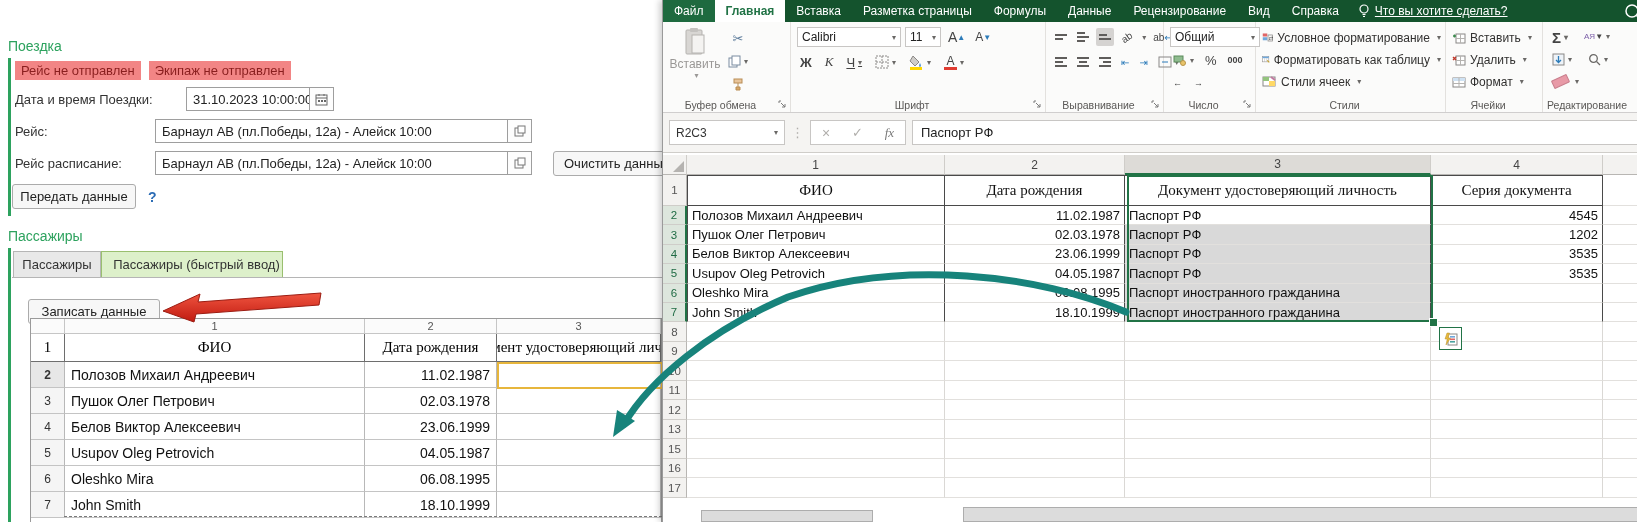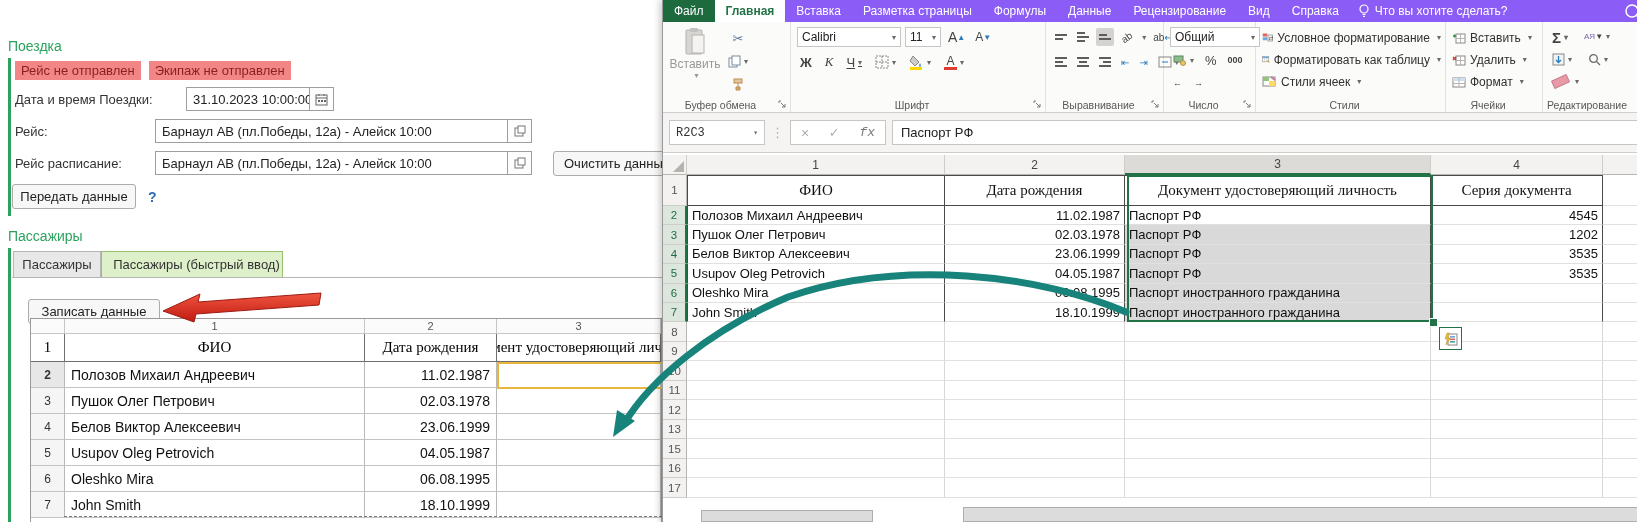--- a/index.html
+++ b/index.html
@@ -41,26 +41,26 @@
   .tc{display:flex;align-items:center;border-right:1px solid #b8b8b8;border-bottom:1px solid #c4c4c4;
       box-sizing:border-box;font-size:14px;color:#111;overflow:hidden;white-space:nowrap;}
   .tnum{background:#f5f5f5;justify-content:center;font-size:12px;color:#333;}
   .tnum.sel{background:#e7e7e7;font-weight:bold;}
   .tname{padding-left:6px;}
   .tdob{justify-content:flex-end;padding-right:6px;}
 
   
   .xlwin{position:absolute;left:662px;top:0;width:975px;height:522px;background:#fff;
          border-left:1px solid #9a9a9a;box-shadow:-3px 0 6px rgba(0,0,0,.18);}
-  .xltabs{position:absolute;left:0;top:0;right:0;height:22px;background:#8b5cf6;display:flex;
+  .xltabs{position:absolute;left:0;top:0;right:0;height:22px;background:#14532d;display:flex;
           align-items:stretch;}
   .xltab{color:#fff;font-size:12px;display:flex;align-items:center;padding:0 11px;white-space:nowrap;}
   .xltab.file{background:#1e6a3f;}
   .xltab.active{background:#fff;color:#217346;font-weight:bold;}
-  .tellme{color:#fff;font-size:12px;display:flex;align-items:center;gap:5px;padding:0 8px;white-space:nowrap;}
+  .tellme{color:#fff;font-size:12px;display:flex;align-items:center;gap:5px;padding:0 8px;white-space:nowrap;text-decoration:underline;}
 
   .ribbon{position:absolute;left:0;top:22px;right:0;height:90px;background:#fbfbfa;
           border-bottom:1px solid #d0cece;display:flex;}
   .grp{position:relative;border-right:1px solid #e3e1de;box-sizing:border-box;height:100%;}
   .grp-label{position:absolute;bottom:1px;left:0;right:12px;text-align:center;font-size:10.5px;
              color:#5a5856;white-space:nowrap;overflow:hidden;}
   .dlg{position:absolute;bottom:3px;right:3px;width:9px;height:9px;}
   .grp-body{padding:5px 4px 18px 6px;display:flex;gap:4px;box-sizing:border-box;height:100%;}
   .rtxt{font-size:12px;color:#323130;white-space:nowrap;}
   .combo{border:1px solid #c8c6c4;background:#fff;font-size:12px;color:#222;display:flex;
@@ -560,29 +560,29 @@
                 <span class="eraser"></span>
                 <span class="caret" style="margin-left:6px;">▾</span>
               </span>
           </div>
         </div>
         <div class="grp-label" style="text-align:left;padding-left:4px;right:0;">Редактирование</div>
       </div>
     </div>
 
     <div class="fbar">
-      <div class="fbox" style="width:96px;justify-content:space-between;padding:0 6px;font-family:Liberation Mono, monospace;">
+      <div class="fbox" style="width:116px;justify-content:space-between;padding:0 6px;">
         <span style="font-size:12px;color:#333;">R2C3</span>
         <span class="caret">▾</span>
       </div>
       <span style="color:#b0aeab;font-size:13px;padding:0 6px;">⋮</span>
       <div class="fbox" style="width:96px;justify-content:space-around;">
         <span style="color:#b0aeab;font-size:14px;">×</span>
         <span style="color:#b0aeab;font-size:13px;">✓</span>
-        <span style="color:#7a7a7a;font-size:13px;font-style:italic;font-family:Liberation Mono, monospace;">fx</span>
+        <span style="color:#7a7a7a;font-size:13px;font-style:italic;font-family:Liberation Serif, serif;">fx</span>
       </div>
       <div class="fbox" style="flex:1;margin-left:6px;border-right:none;padding:0 8px;font-size:13px;color:#222;">Паспорт РФ</div>
     </div>
 
     <div class="xgrid">
       <div class="xrow xstrip">
         <div class="xh w0" style="position:relative;">
             <span class="corner-tri"></span>
           </div>
         <div class="xh w1">1</div>

